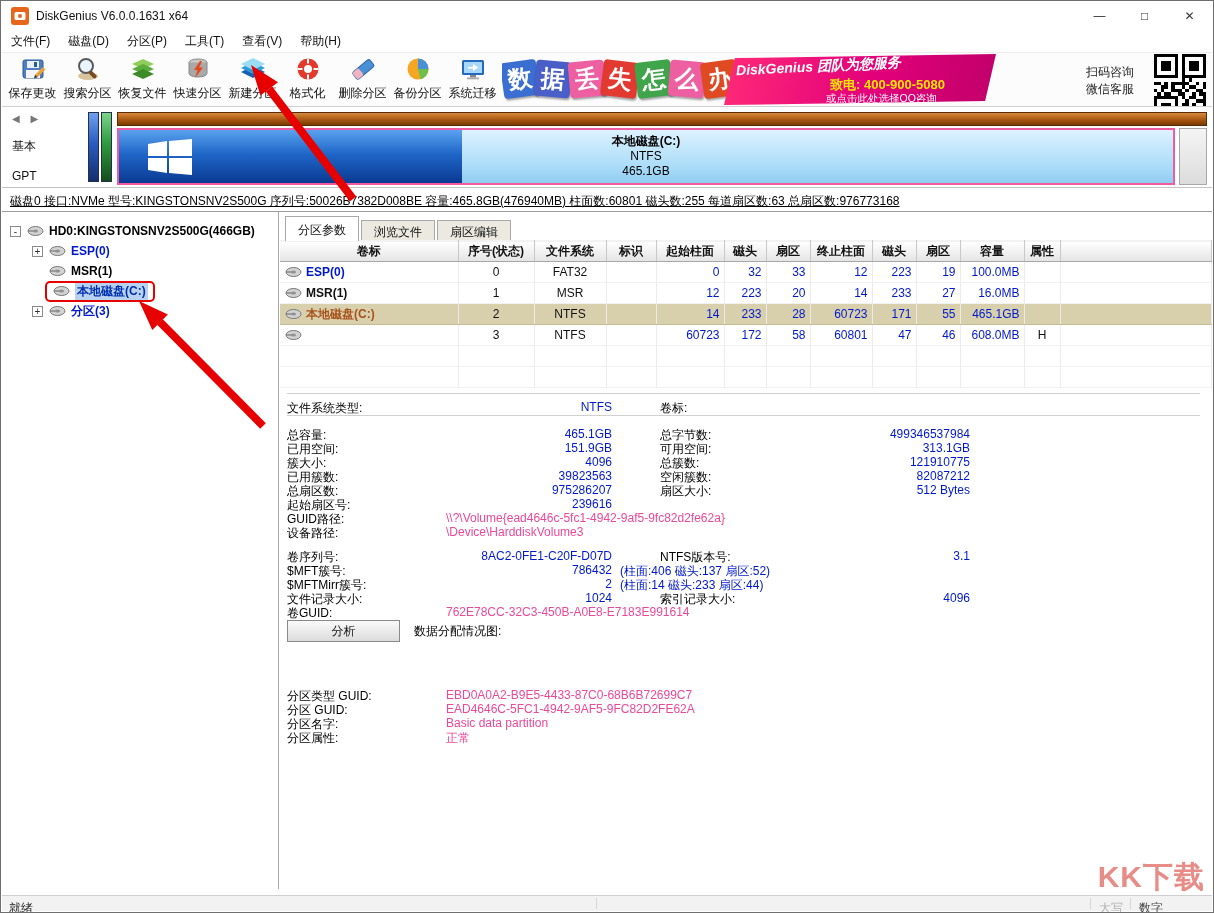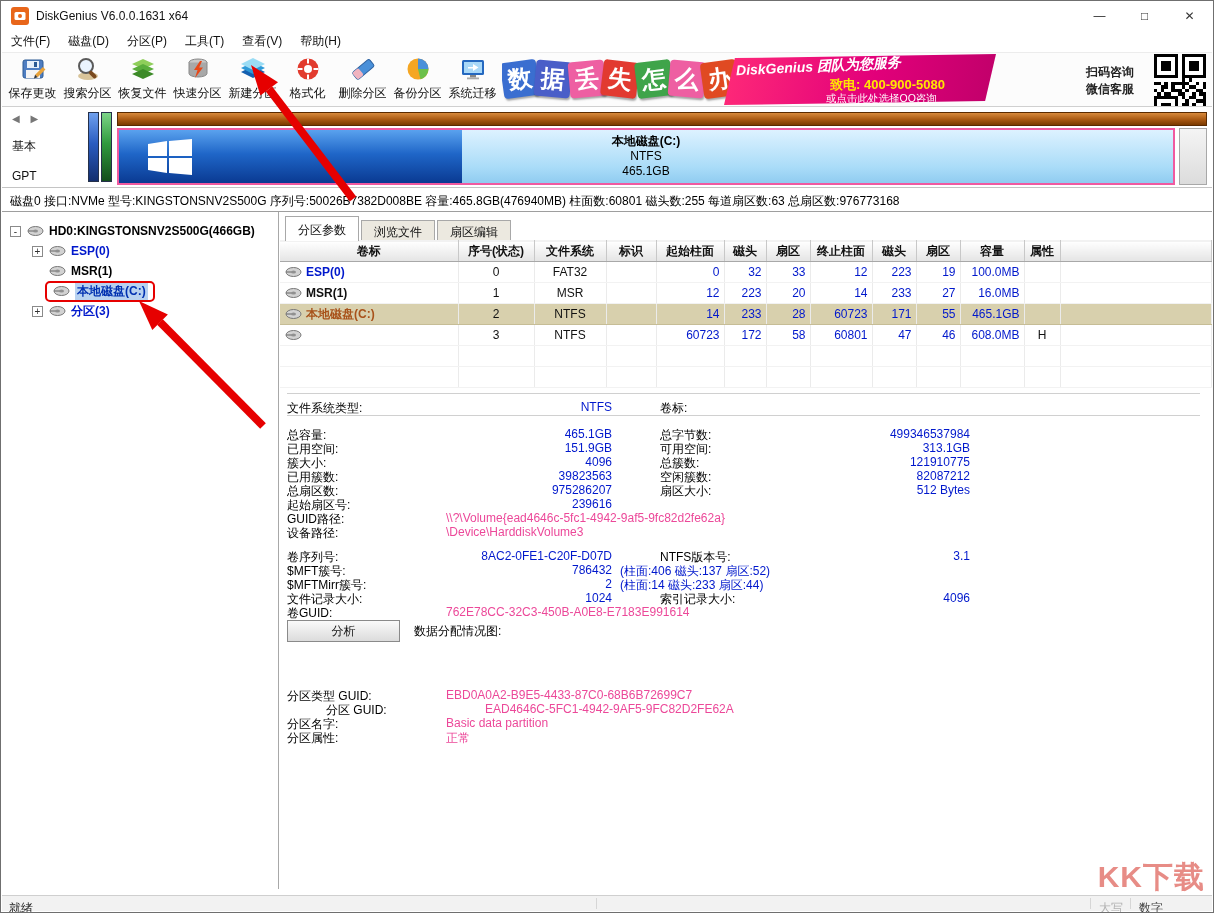--- a/index.html
+++ b/index.html
@@ -30,21 +30,21 @@
   .tile{position:absolute;top:8px;width:36px;height:36px;display:flex;align-items:center;justify-content:center;
         font-size:24px;font-weight:bold;color:#fff;border-radius:4px;box-shadow:1px 2px 2px rgba(0,0,0,.35);}
   .ribbon{position:absolute;left:222px;top:1px;right:2px;bottom:1px;
           background:linear-gradient(100deg,#ff2a78 0%,#e2007a 55%,#c0006a 100%);
           clip-path:polygon(4% 8%,100% 0,96% 92%,0 100%);}
   .slogan{position:absolute;left:12px;top:4px;color:#fff;font-style:italic;font-weight:bold;font-size:14px;transform:rotate(-3deg);white-space:nowrap;}
   .phone{position:absolute;left:106px;top:22px;color:#ffe600;font-weight:bold;font-size:13px;white-space:nowrap;}
   .qq{position:absolute;left:102px;top:38px;color:#fff;font-size:10.5px;white-space:nowrap;}
 
   .qr-area{position:absolute;right:4px;top:1px;width:122px;height:53px;}
-  .qr-text{position:absolute;left:0;top:10px;font-size:12px;color:#222;line-height:17px;white-space:nowrap;font-weight:bold;}
+  .qr-text{position:absolute;left:0;top:10px;font-size:12px;color:#222;line-height:17px;white-space:nowrap;}
   .qr-code{position:absolute;right:2px;top:0;width:52px;height:52px;}
 
   
   .disk-overview{position:absolute;left:1px;right:1px;top:106px;height:81px;background:#fff;border-bottom:1px solid #c4c4c4;}
   .do-nav{position:absolute;left:10px;top:6px;width:70px;}
   .do-arrows{color:#777;font-size:10px;letter-spacing:4px;}
   .do-type{font-size:12px;color:#111;margin-top:14px;}
   .mini-bar{position:absolute;top:5px;width:11px;height:70px;border:1px solid #24304a;}
   .mb1{left:86px;background:linear-gradient(180deg,#6fa0ee 0%,#2a5cc0 45%,#132e6e 100%);}
   .mb2{left:99px;background:linear-gradient(180deg,#7cd488 0%,#2f9a3e 45%,#134e1c 100%);}
@@ -53,21 +53,21 @@
               background:linear-gradient(180deg,#d88a3c 0%,#a85812 55%,#7a3a00 100%);}
   .cbar{position:absolute;left:115px;top:21px;width:1058px;height:57px;border:2px solid #f05aa0;display:flex;}
   .cbar-used{width:32.5%;height:100%;background:linear-gradient(180deg,#5aa2ee 0%,#1f66c8 45%,#0a3a92 100%);position:relative;}
   .cbar-free{flex:1;height:100%;background:linear-gradient(180deg,#ddf2ff 0%,#aadcf8 70%,#90ccf0 100%);}
   .winlogo{position:absolute;left:28px;top:9px;width:46px;height:36px;}
   .cbar-text{position:absolute;inset:0;display:flex;flex-direction:column;align-items:center;justify-content:center;line-height:15px;color:#000;}
   .cbar-text .l1{font-weight:bold;}
 
   
   .disk-info{position:absolute;left:1px;right:1px;top:187px;height:24px;padding:5px 0 0 8px;background:#fff;
-             border-bottom:1px solid #9e9e9e;font-size:12px;white-space:nowrap;color:#000;}
+             border-bottom:1px solid #9e9e9e;font-size:12px;white-space:nowrap;color:#000;text-decoration:underline;}
 
   
   .main{position:absolute;left:1px;right:1px;top:211px;bottom:23px;background:#fff;}
   .tree-panel{position:absolute;left:0;top:0;bottom:0;width:277px;border-right:1px solid #a8a8a8;background:#fff;padding-top:9px;overflow:hidden;}
   .tree-row{height:20px;display:flex;align-items:center;padding-left:8px;white-space:nowrap;}
   .tree-row.child{padding-left:30px;}
   .expander{width:11px;height:11px;border:1px solid #8a8a8a;background:#fff;font-size:10px;line-height:9px;text-align:center;
             flex:0 0 auto;margin-right:5px;color:#333;}
   .expander.hidden{visibility:hidden;}
   .tree-wrap{display:inline-flex;align-items:center;gap:5px;}
@@ -749,21 +749,21 @@
         </div>
       <div class="analyze-row">
         <button class="analyze-btn">分析</button>
         <span class="analyze-caption">数据分配情况图:</span>
       </div>
       <div id="pg-rows">
           <div class="drow" style="top: 476px;">
             <span class="dl">分区类型 GUID:</span>
             <span class="dvw">EBD0A0A2-B9E5-4433-87C0-68B6B72699C7</span>
           </div>
-          <div class="drow" style="top: 490px; margin-left: 39px;">
+          <div class="drow" style="top: 490px;">
             <span class="dl">分区 GUID:</span>
             <span class="dvw">EAD4646C-5FC1-4942-9AF5-9FC82D2FE62A</span>
           </div>
           <div class="drow" style="top: 504px;">
             <span class="dl">分区名字:</span>
             <span class="dvw">Basic data partition</span>
           </div>
           <div class="drow" style="top: 518px;">
             <span class="dl">分区属性:</span>
             <span class="dvw">正常</span>

